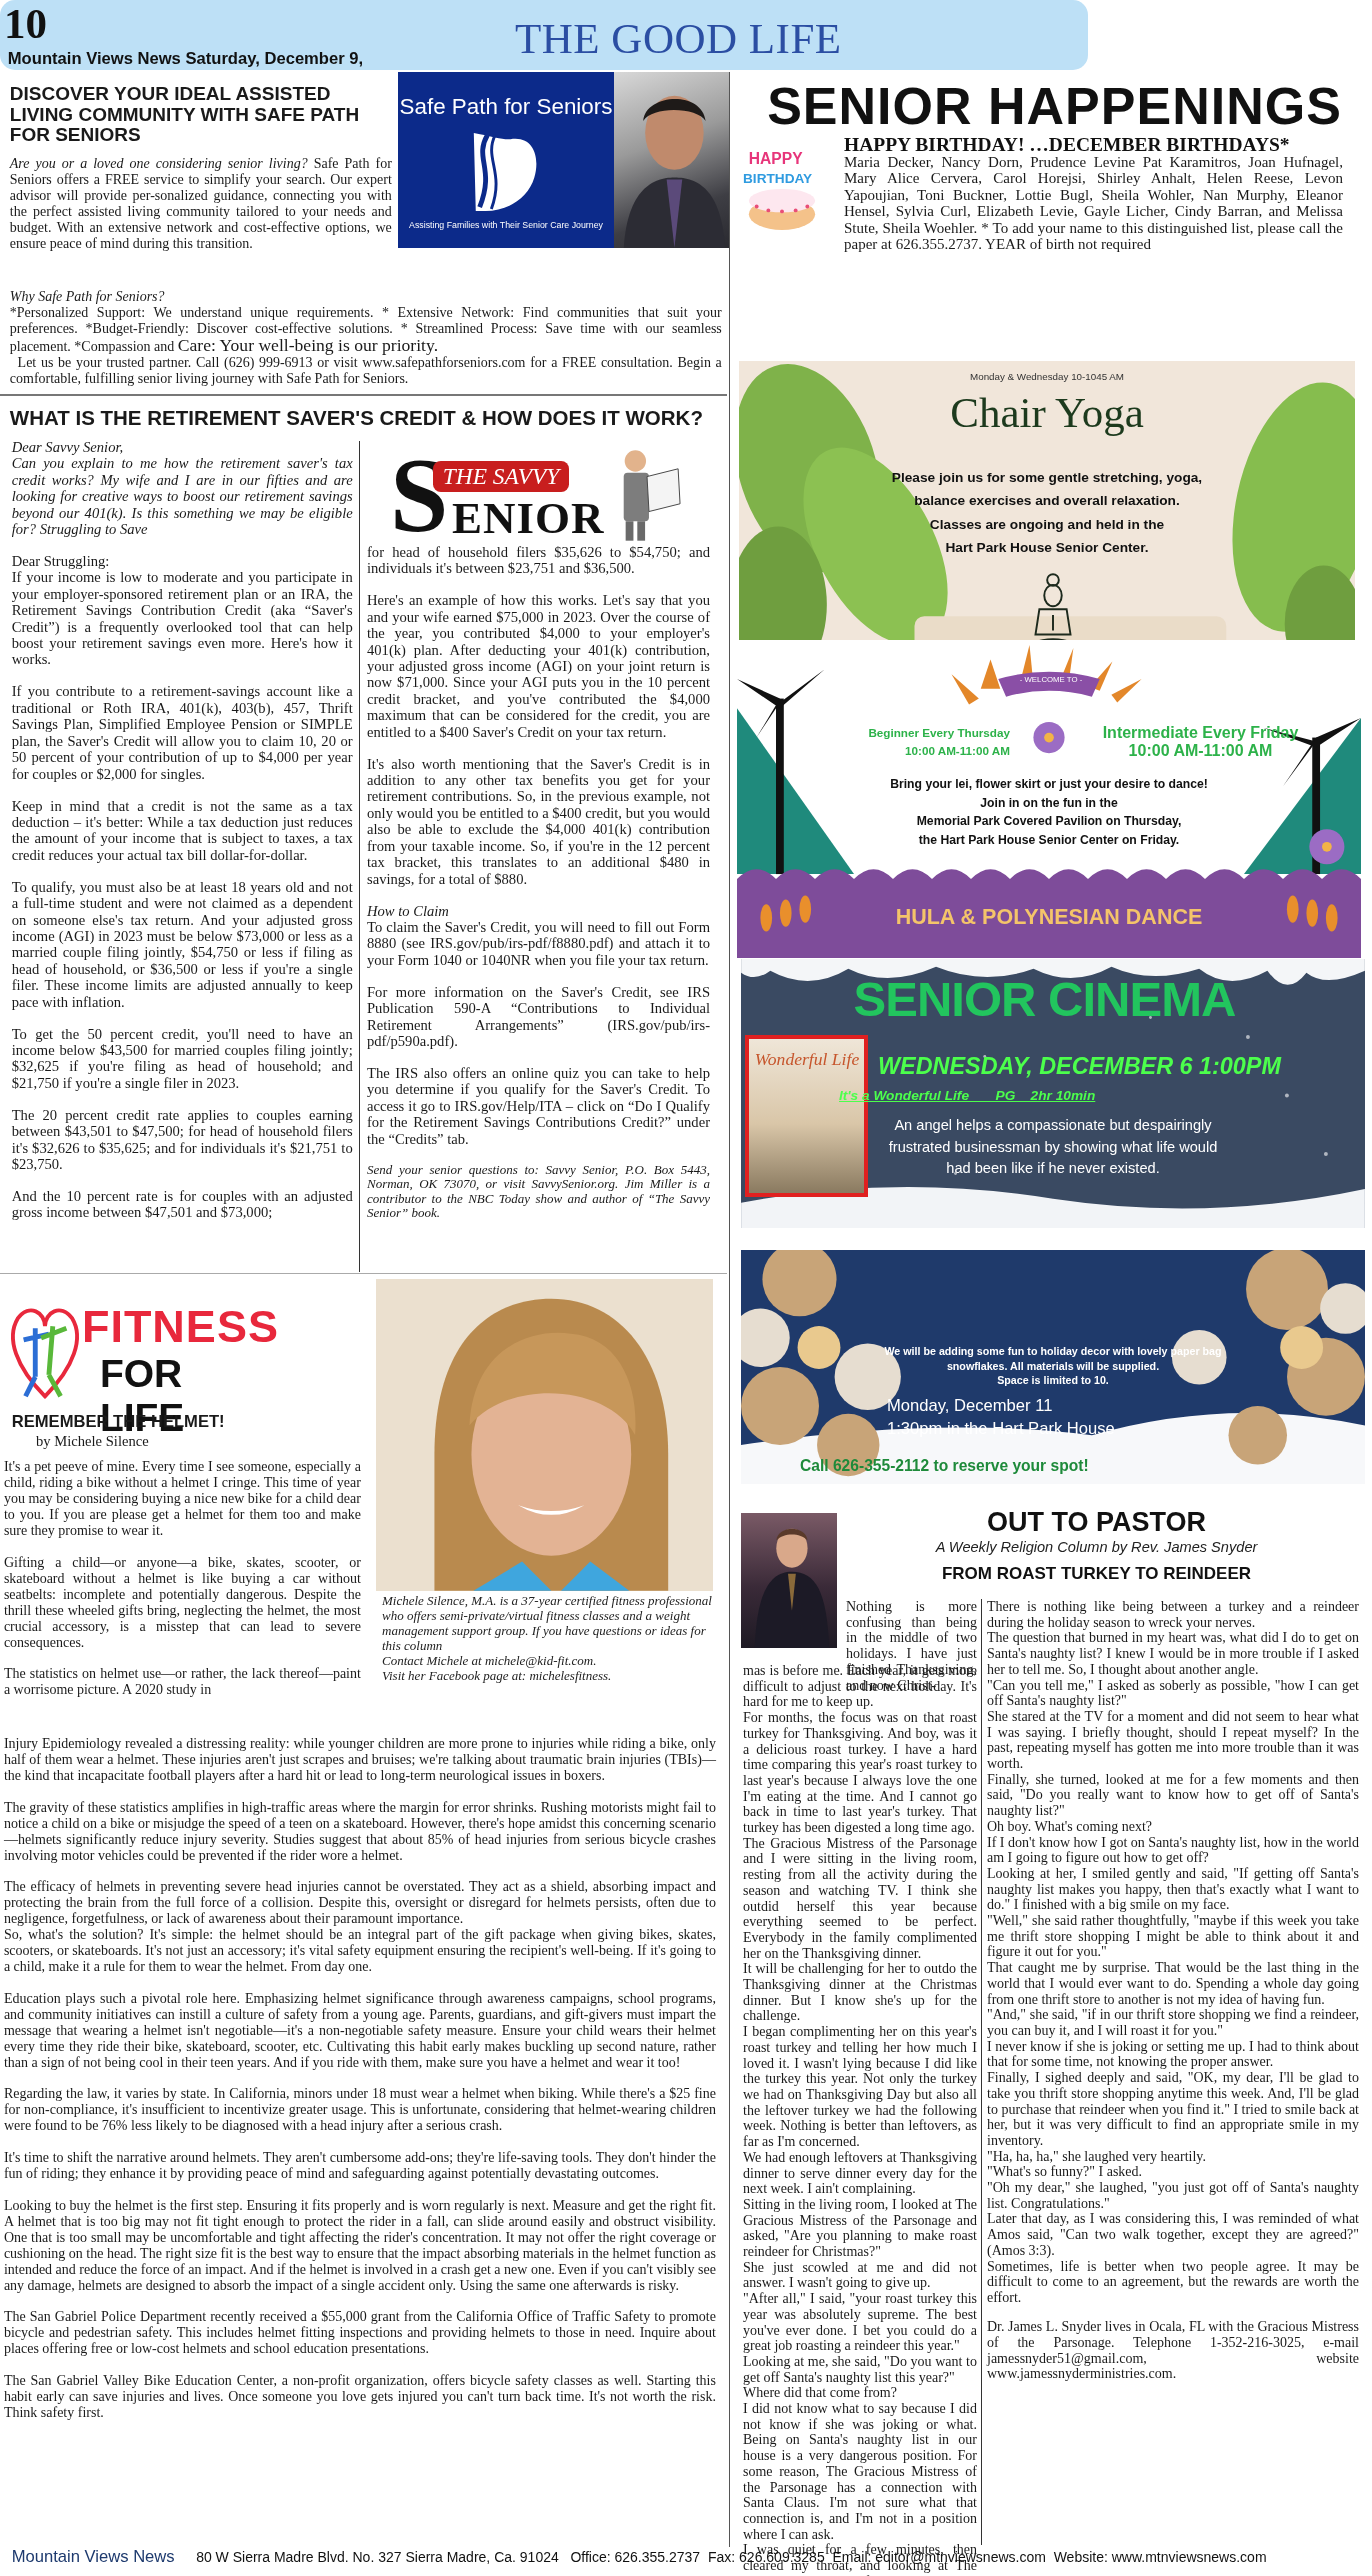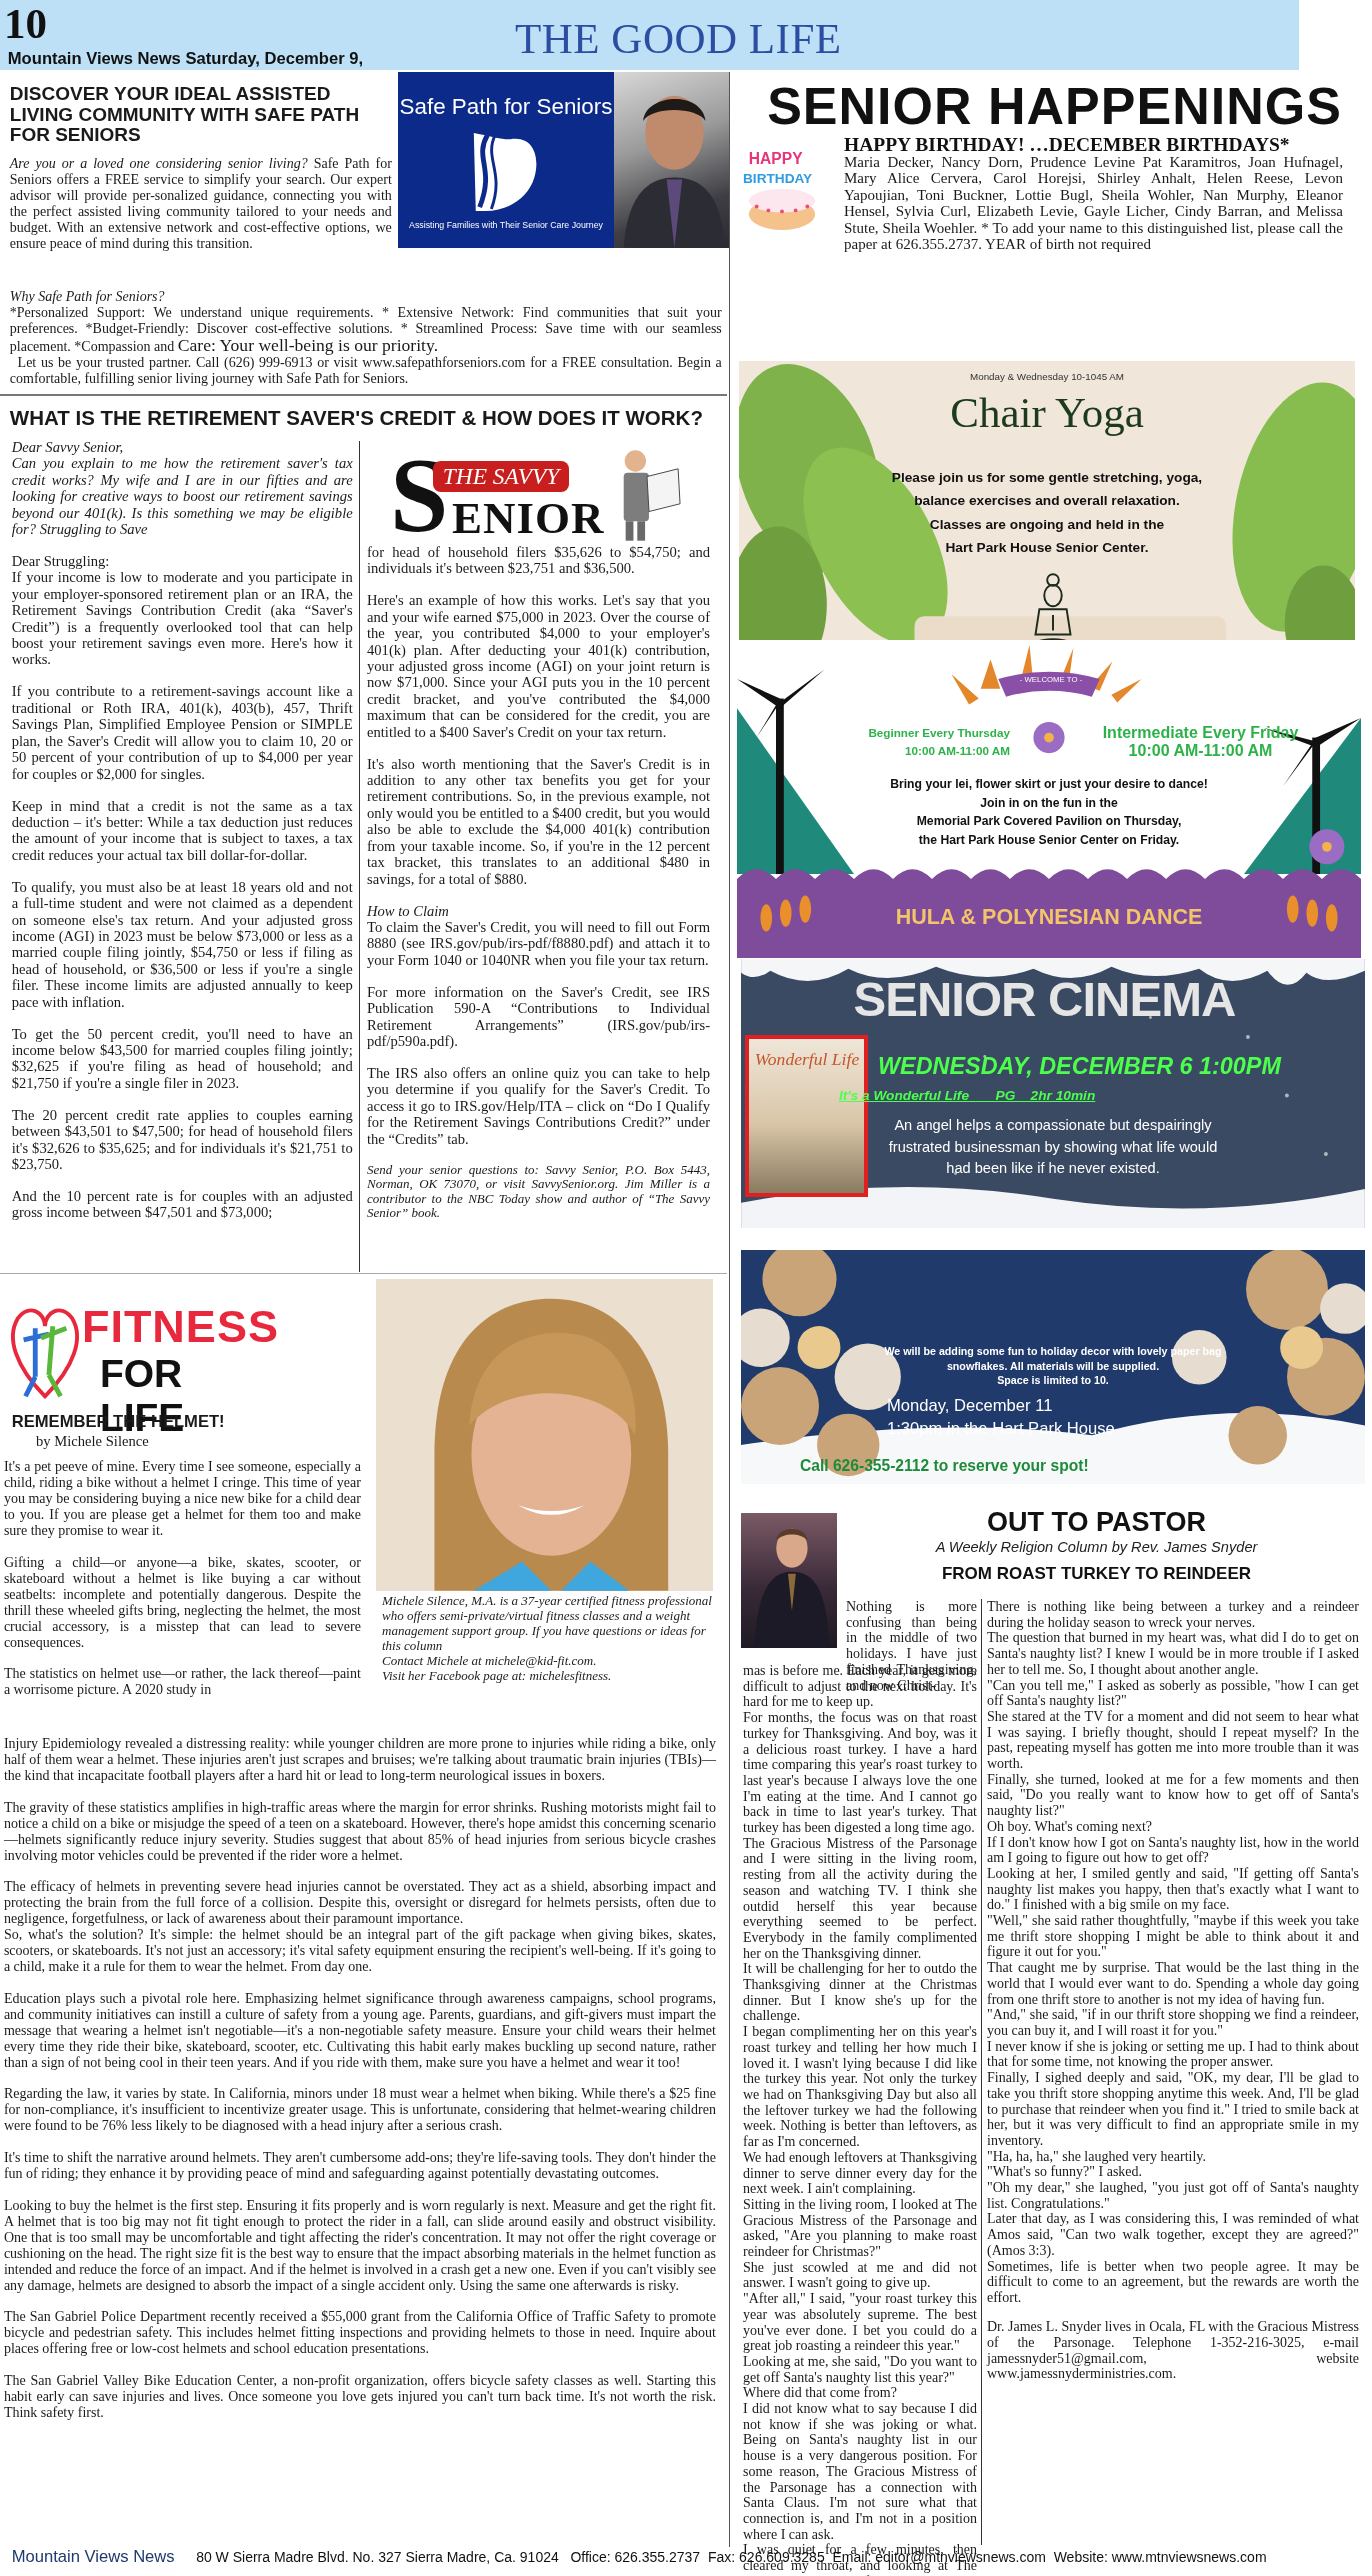--- a/index.html
+++ b/index.html
@@ -2,21 +2,21 @@
 <html><head>
 <meta charset="utf-8">
 <style>
   * { box-sizing: border-box; margin: 0; padding: 0; }
   html, body { width: 1373px; height: 2576px; background: #ffffff; overflow: hidden; }
   body { position: relative; font-family: "Liberation Serif", serif; color: #1a1a1a; }
   .abs { position: absolute; }
   p { text-align: justify; }
 
   
-  #header { left: 0; top: 0; width: 1299px; height: 70px; background: #bde0f6; }
+  #header { left: 0; top: 0; width: 1088px; height: 70px; background: #bde0f6; border-radius: 15px; }
   #page-num { left: 3.9px; top: 2px; font-family: "Liberation Serif", serif; font-weight: bold; font-size: 43px; line-height: 43px; color: #111; }
   #dateline { left: 7.8px; top: 49px; font-family: "Liberation Sans", sans-serif; font-weight: bold; font-size: 16.6px; color: #111; }
   #section-title { left: 515px; top: 13.7px; font-family: "Liberation Serif", serif; font-size: 43px; color: #2b4ea3; letter-spacing: 0.5px; }
 
   
   .vrule { background: #555; width: 1px; }
   .hrule { background: #777; height: 2px; }
 
   
   #safepath-title { left: 9.8px; top: 84px; width: 380px; font-family: "Liberation Sans", sans-serif; font-weight: bold; font-size: 19px; line-height: 20.5px; color: #1a1a1a; }
@@ -248,21 +248,21 @@
     <path d="M0 250 Q160 220 320 246 Q480 270 640 236 L640 276 L0 276 Z" fill="#f2f4f7"></path>
     <g fill="#fff" opacity="0.6">
         <circle cx="520" cy="80" r="2"></circle>
         <circle cx="560" cy="140" r="2"></circle>
         <circle cx="250" cy="100" r="1.5"></circle>
         <circle cx="420" cy="60" r="1.5"></circle>
         <circle cx="600" cy="200" r="2"></circle>
         <circle cx="220" cy="220" r="1.5"></circle>
       </g>
   </svg>
-  <div class="abs" style="left:0; top:11.7px; width:607px; text-align:center; font-family:'Liberation Sans',sans-serif; font-weight:bold; font-size:49px; letter-spacing:-1px; color:#e5e5e5;">SENIOR CINEMA</div>
+  <div class="abs" style="left:0; top:11.7px; width:607px; text-align:center; font-family:'Liberation Sans',sans-serif; font-weight:bold; font-size:49px; letter-spacing:-1px; color:#22c55e;">SENIOR CINEMA</div>
   <div class="abs" style="left:3.9px; top:76px; width:123px; height:162px; border:4.9px solid #e02020; background:linear-gradient(180deg,#efe6d8 0%,#d9c6a8 55%,#8a7a60 100%);">
     <div style="position:absolute; left:5.9px; top:9.8px; font-family:'Liberation Serif',serif; font-style:italic; font-size:17.6px; color:#c6552c;">Wonderful Life</div>
   </div>
   <div class="abs" style="left:137px; top:94px; width:488px; font-family:'Liberation Sans',sans-serif; font-weight:bold; font-style:italic; font-size:23.4px; color:#4cff4c;">WEDNESDAY,  DECEMBER 6     1:00PM</div>
   <div class="abs" style="left:98px; top:129px; font-family:'Liberation Sans',sans-serif; font-style:italic; font-weight:bold; font-size:13.7px; color:#4cff4c; text-decoration:underline; white-space:pre;">It's a Wonderful Life       PG    2hr 10min</div>
   <div class="abs" style="left:146px; top:156px; width:332px; text-align:center; font-family:'Liberation Sans',sans-serif; font-size:14.6px; line-height:21.5px; color:#fff;">An angel helps a compassionate but despairingly frustrated businessman by showing what life would had been like if he never existed.</div>
 </div>
 
 <div id="craft" class="flyer">
   <svg class="abs" style="left:0; top:0;" width="624" height="234" viewBox="0 0 640 240">

